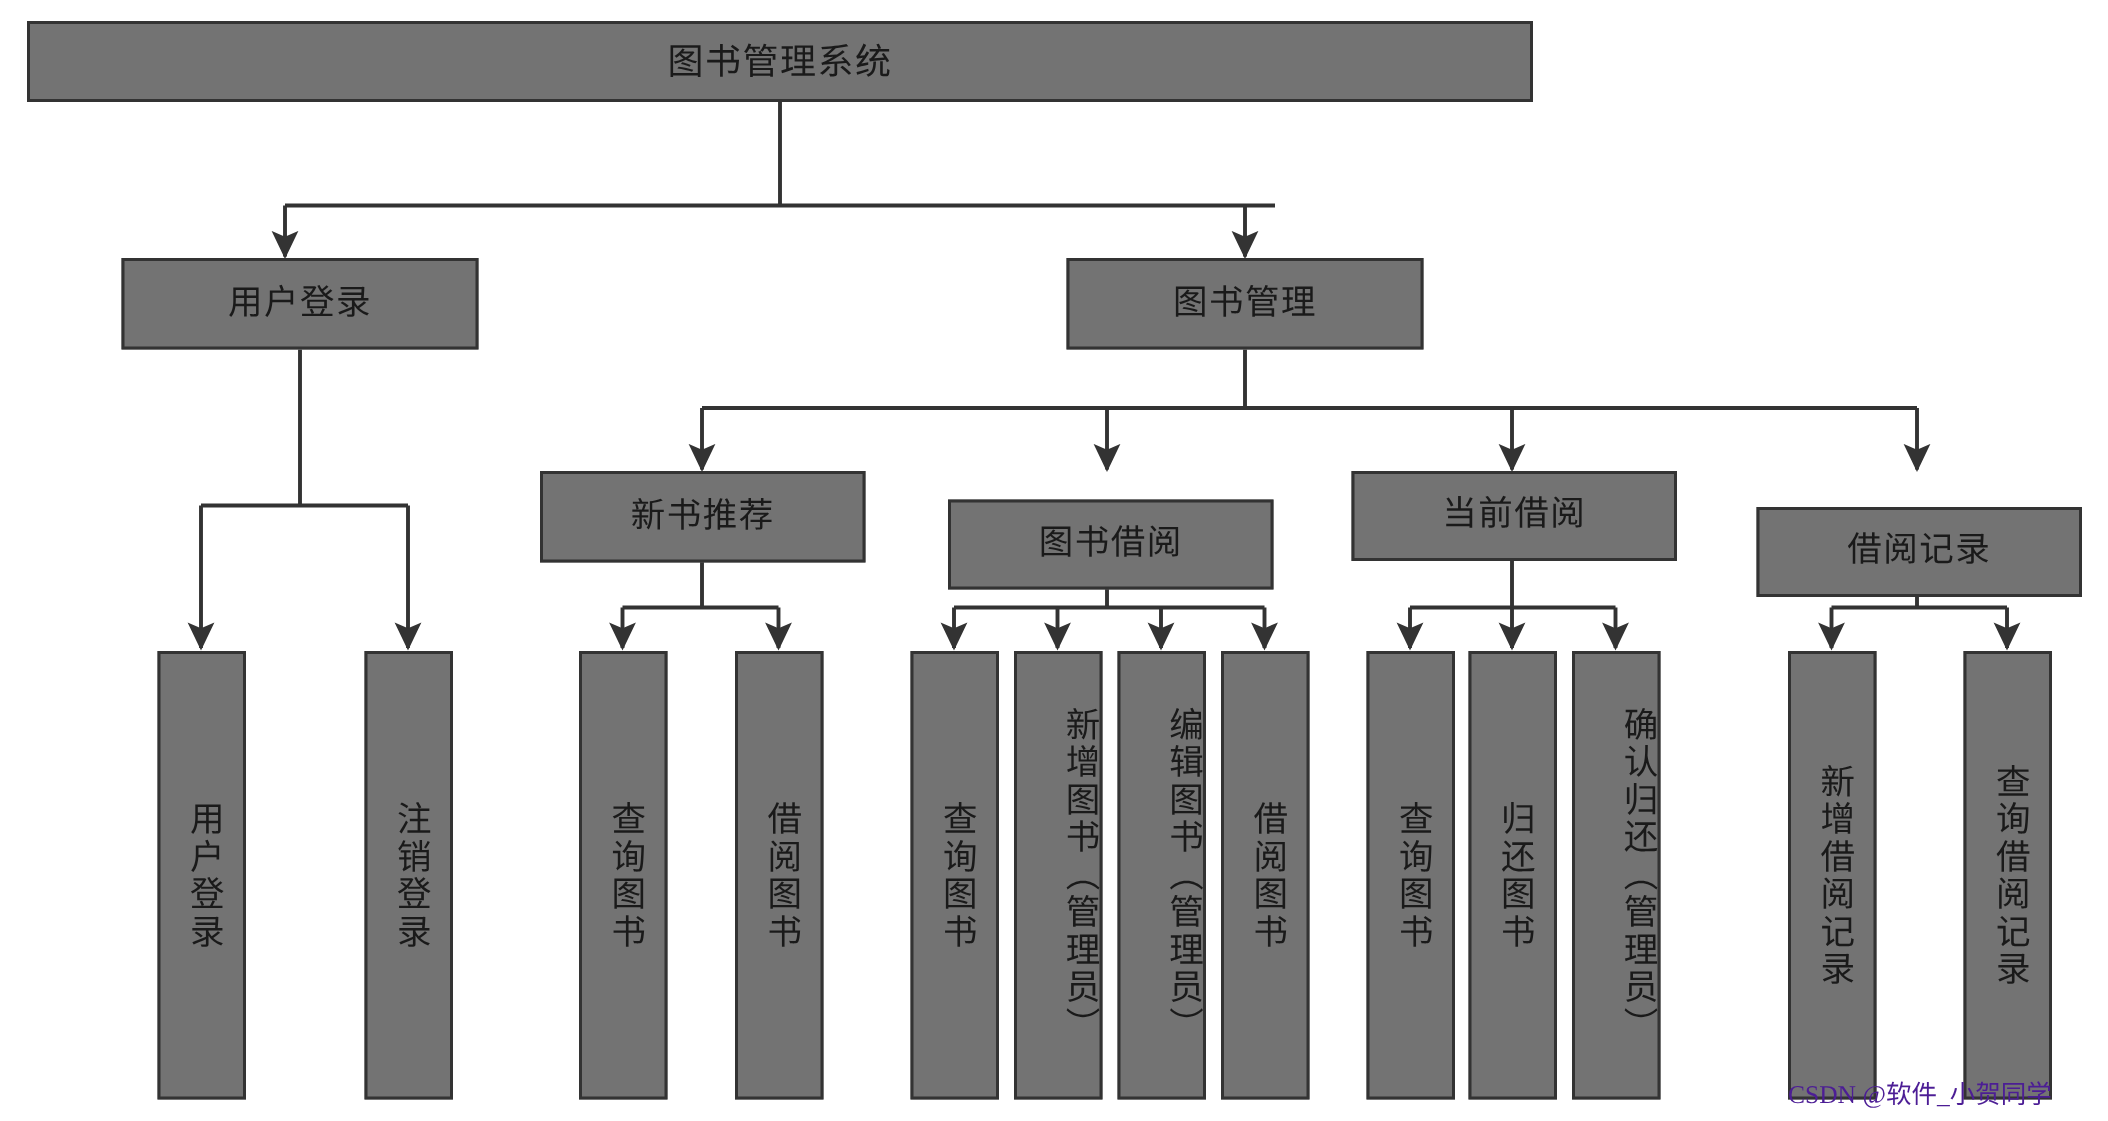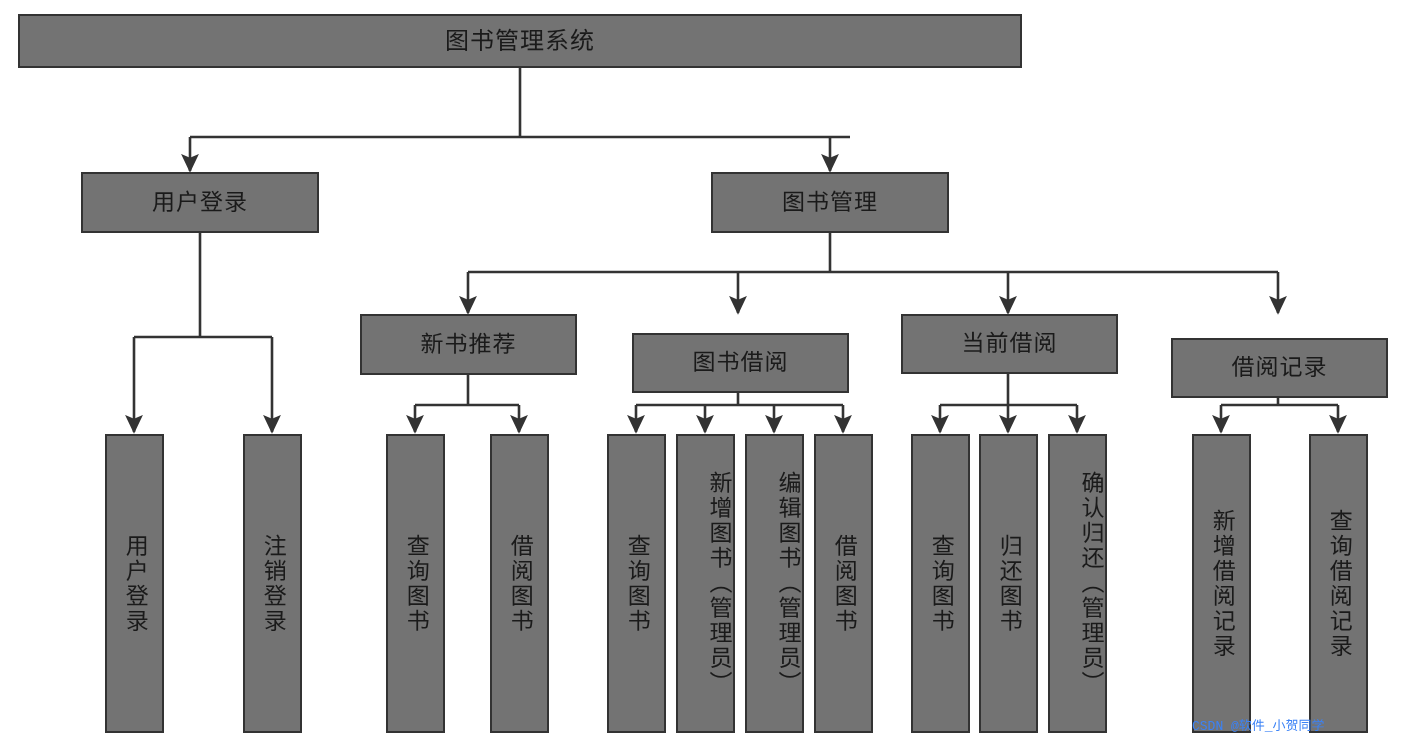--- a/index.html
+++ b/index.html
@@ -55,25 +55,25 @@
     padding: 6px 0;
     white-space: nowrap;
   }
   .node.v.top {
     align-items: flex-start;
   }
   .watermark {
     position: absolute;
     left: 1192px;
     top: 715px;
-    font-size: 13px;
-    color: #3b82f6;
+    font-size: 17px;
+    color: #4c1d95;
     white-space: nowrap;
     z-index: 5;
-    font-family: Liberation Mono, monospace;
+    font-family: Liberation Serif, serif;
   }
 </style>
 </head>
 <body>
 
 <div id="canvas">
 
   <svg id="edges" viewBox="0 0 1405 747" xmlns="http://www.w3.org/2000/svg">
     <defs>
       <marker id="arrow" viewBox="0 0 12 12" refX="10.5" refY="6" markerWidth="7.5" markerHeight="7.5" orient="auto-start-reverse">

